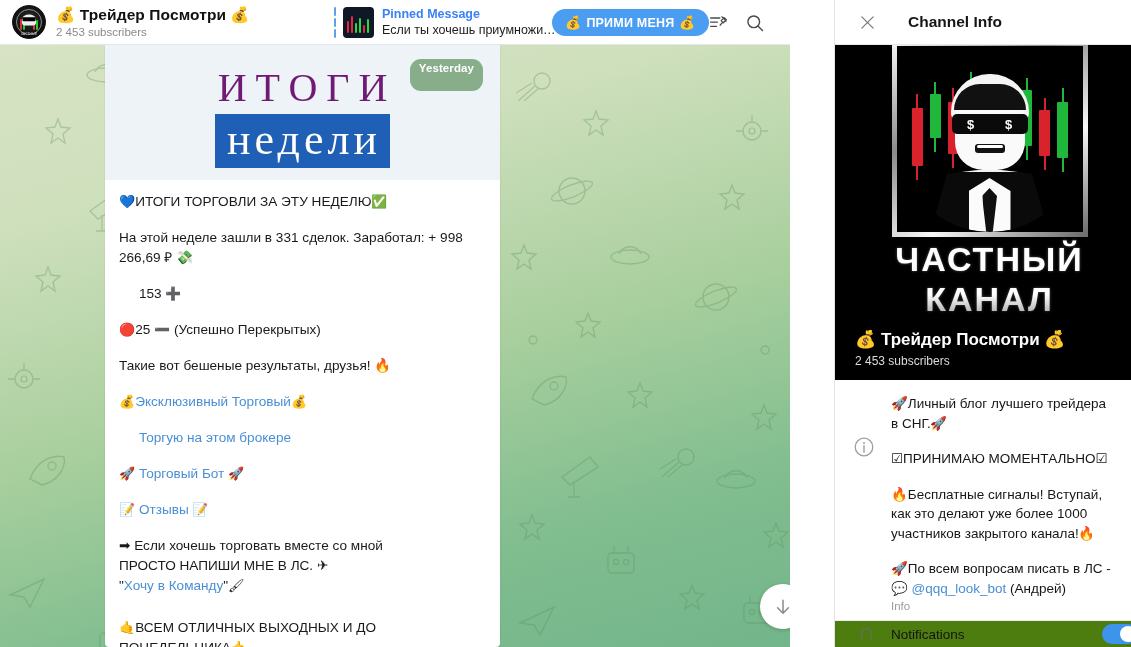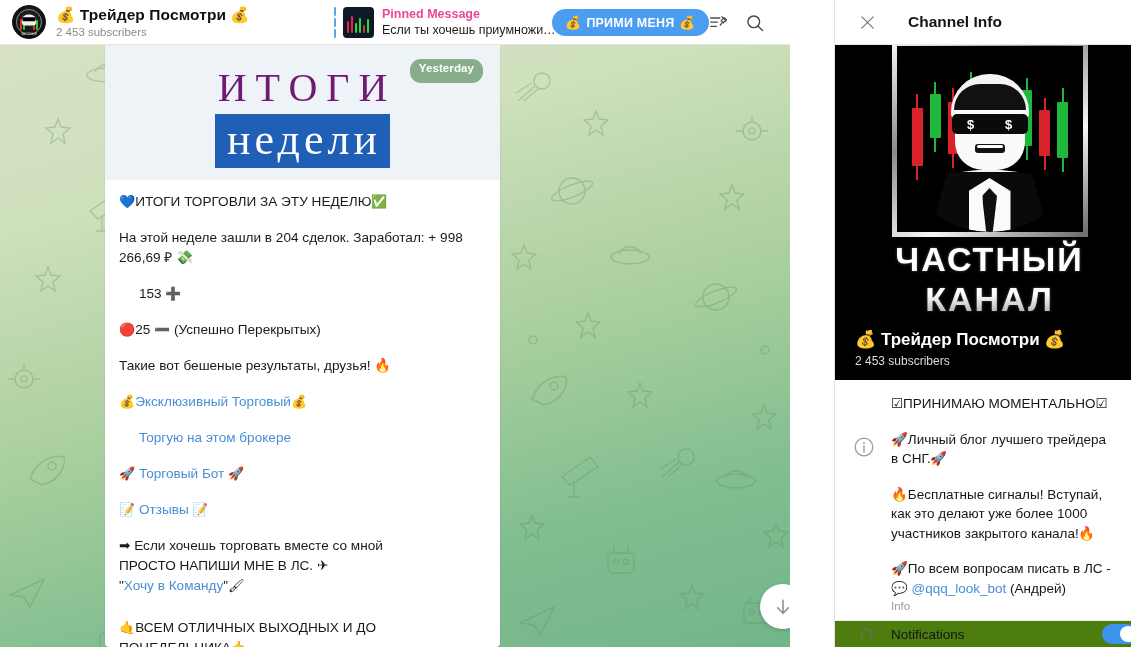--- a/index.html
+++ b/index.html
@@ -57,21 +57,21 @@
   .pin-bars { width: 2px; height: 31px; display: flex; flex-direction: column; gap: 2px; }
   .pin-bars i { display: block; width: 2px; flex: 1; background: #5aa3e8; border-radius: 1px; }
   .pin-thumb {
     width: 31px; height: 31px; border-radius: 4px; margin-left: 7px; flex: 0 0 31px;
     background: #0f1826; position: relative; overflow: hidden;
   }
   .pin-thumb .pt {
     position: absolute; bottom: 5px; width: 2px; border-radius: 1px;
   }
   .pin-txt { margin-left: 8px; display: flex; flex-direction: column; justify-content: center; }
-  .pin-label { font-size: 12.5px; color: #ec4899; font-weight: 600; line-height: 15px; }
+  .pin-label { font-size: 12.5px; color: #3b82f6; font-weight: 600; line-height: 15px; }
   .pin-body { font-size: 12.5px; color: #1c1c1c; line-height: 16px; white-space: nowrap; }
 
   .cta-btn {
     position: absolute; left: 552px; top: 9px; height: 27px; padding: 0 13px;
     background: #4a9df0; border: none; border-radius: 14px;
     color: #fff; font-size: 12.5px; font-weight: 700; letter-spacing: .2px;
     display: flex; align-items: center; gap: 5px; cursor: pointer;
     font-family: "Liberation Sans", sans-serif; white-space: nowrap;
   }
   .ic-btn {
@@ -106,21 +106,21 @@
     letter-spacing: 9px; line-height: 48px; font-weight: 400; padding-left: 9px;
   }
   .ph-line2 {
     font-family: "Liberation Serif", serif; font-size: 44px; color: #ffffff;
     background: #1f5fb5; letter-spacing: 4px; line-height: 52px;
     padding: 0 9px 2px 12px; margin-top: 2px;
   }
   .date-badge {
     position: absolute; right: 17px; top: 14px;
     background: rgba(95,145,96,.72); color: #fff; font-size: 11.5px; font-weight: 600;
-    padding: 3px 9px 8px; border-radius: 11px; line-height: 13px; letter-spacing: .1px;
+    padding: 3px 9px 16px; border-radius: 11px; line-height: 13px; letter-spacing: .1px;
   }
 
   .msg-text { padding: 12px 14px 10px 14px; }
   .msg-text p {
     font-size: 13.6px; line-height: 20px; color: #1a1a1a; margin: 0 0 16px 0;
     word-wrap: break-word;
   }
   .msg-text p:last-child { margin-bottom: 0; }
   .msg-text p.tight { margin-bottom: 22px; }
   .lnk { color: #4a8fd4; cursor: pointer; }
@@ -357,21 +357,21 @@
         <div class="ph-line1">ИТОГИ</div>
         <div class="ph-line2">недели</div>
         <div class="date-badge">Yesterday</div>
       </div>
 
       <div class="msg-text">
         <p>
           <span class="em">💙</span><span>ИТОГИ ТОРГОВЛИ ЗА ЭТУ НЕДЕЛЮ</span><span class="em">✅</span>
         </p>
 
-        <p>На этой неделе зашли в 204 сделок. Заработал: + 998 266,69 ₽ 💸</p>
+        <p>На этой неделе зашли в 331 сделок. Заработал: + 998 266,69 ₽ 💸</p>
 
         <p class="indent">
           <span>153</span>
           <span class="em">➕</span>
         </p>
 
         <p>
           <span class="em">🔴</span><span>25</span>
           <span class="em">➖</span>
           <span>(Успешно Перекрытых)</span>
@@ -535,22 +535,22 @@
     <div class="side-body">
       <div class="info-row">
         <div class="info-ic">
           <svg width="22" height="22" viewBox="0 0 24 24">
             <circle cx="12" cy="12" r="9.6" fill="none" stroke="#9d9d9d" stroke-width="1.4"></circle>
             <circle cx="12" cy="7.6" r="1.05" fill="#9d9d9d"></circle>
             <path d="M12 10.6 v7" stroke="#9d9d9d" stroke-width="1.5" stroke-linecap="round"></path>
           </svg>
         </div>
         <div class="info-txt">
+          <p>🚀Личный блог лучшего трейдера в СНГ.🚀</p>
           <p>☑ПРИНИМАЮ МОМЕНТАЛЬНО☑</p>
-          <p>🚀Личный блог лучшего трейдера в СНГ.🚀</p>
           <p>🔥Бесплатные сигналы! Вступай, как это делают уже более 1000 участников закрытого канала!🔥</p>
           <p>
             <span>🚀По всем вопросам писать в ЛС - 💬 </span><span class="lnk">@qqq_look_bot</span><span> (Андрей)</span>
           </p>
           <div class="info-caption">Info</div>
         </div>
       </div>
     </div>
 
     <div class="hidden-seam"></div>

